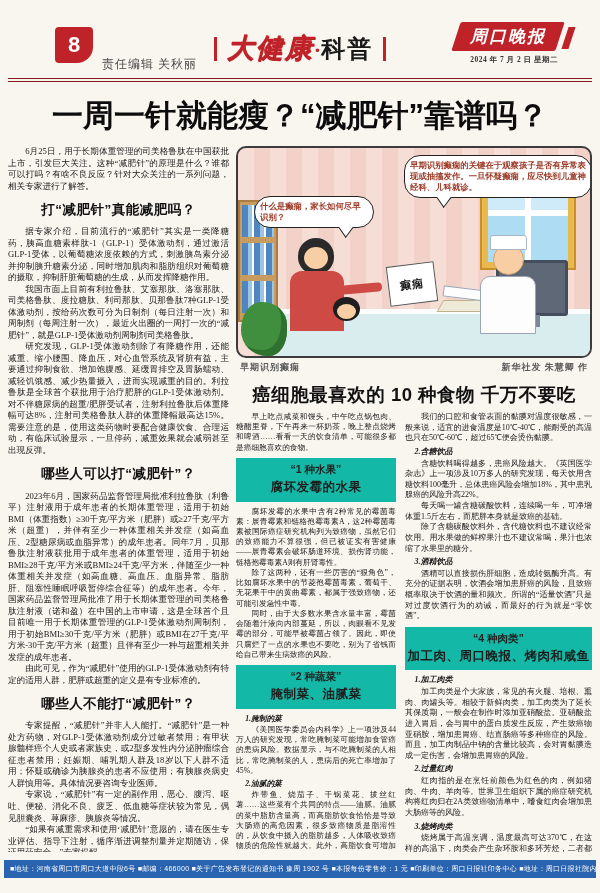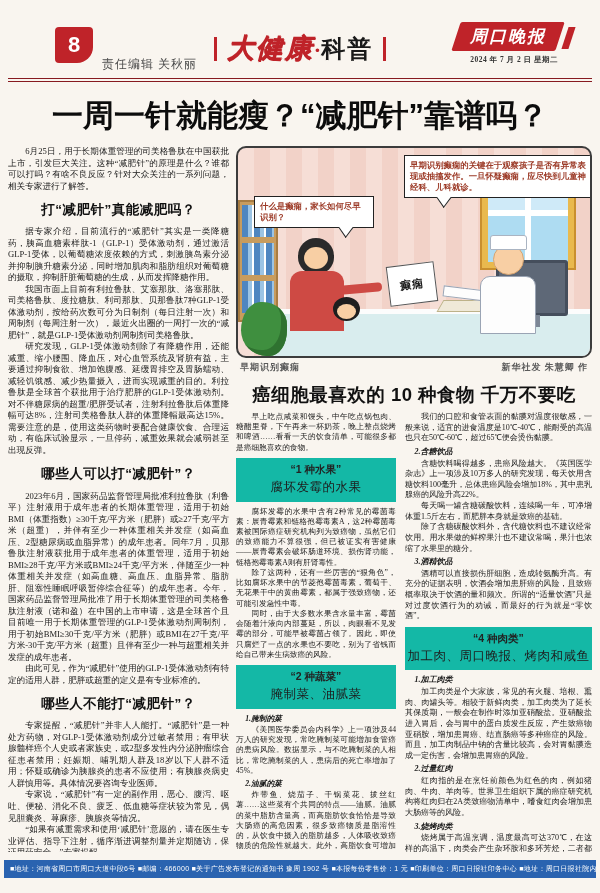--- a/index.html
+++ b/index.html
@@ -80,21 +80,21 @@
   .c-mother-face{left:66px;top:99px;width:24px;height:22px;background:#f8cfa4;border-radius:50%;}
   .c-mother-body{left:52px;top:123px;width:54px;height:60px;background:#ce4a44;
       border-radius:12px 12px 0 0;}
   .c-mother-arm{left:100px;top:136px;width:44px;height:9px;background:#ce4a44;
       transform:rotate(-5deg);border-radius:0 4px 4px 0;}
   .c-child-hair{left:95px;top:149px;width:27px;height:24px;background:#1e1e1e;border-radius:50%;}
   .c-child-face{left:99px;top:156px;width:19px;height:15px;background:#f8cfa4;border-radius:50%;}
   .c-paper{left:150px;top:116px;width:46px;height:38px;background:#fff;border:1.5px solid #555;
       transform:rotate(-7deg);display:flex;align-items:center;justify-content:center;
       font-weight:bold;font-size:11px;letter-spacing:1px;color:#1a1a1a;z-index:4;}
-  .bubble{background:#fff;border:1.5px solid #222;border-radius:0;padding:4px 5px;
+  .bubble{background:#fff;border:1.5px solid #222;border-radius:16px;padding:4px 5px;
       font-size:8.4px;font-weight:bold;line-height:1.3;color:#9c3a27;z-index:5;
       font-family:"Liberation Sans",sans-serif;text-align:left;}
   .bubble:after{content:"";position:absolute;bottom:-7px;width:11px;height:11px;background:#fff;
       border-right:1.5px solid #222;border-bottom:1.5px solid #222;transform:rotate(55deg) skewX(18deg);}
   .bubble-left{left:16px;top:48px;width:108px;}
   .bubble-left:after{left:72%;}
   .bubble-right{left:166px;top:7px;width:176px;}
   .bubble-right:after{left:18%;}
 
   .caption-row{display:flex;justify-content:space-between;padding:3px 4px 0;flex:none;
@@ -103,21 +103,21 @@
   
   .headline2{font-family:"Liberation Sans",sans-serif;font-weight:bold;font-size:18.5px;
       text-align:center;margin:8px 0 5px;color:#111;letter-spacing:0.5px;flex:none;white-space:nowrap;}
   .a2{display:flex;flex:1;overflow:hidden;}
   .a2-c1{width:160px;flex:none;margin-right:9px;font-size:7.7px;line-height:1.33;
       text-align:justify;overflow:hidden;}
   .a2-c2{flex:1;font-size:8px;line-height:1.33;text-align:justify;overflow:hidden;}
   .a2 p{margin:0;text-indent:2em;}
   .gbox{background:#14b8a6;text-align:center;padding:5px 2px 6px;margin:5px 0;}
   .gbox .n{display:block;font-family:"Liberation Sans",sans-serif;font-weight:bold;font-size:10.5px;color:#222;}
-  .gbox .t{display:block;font-family:"Liberation Sans",sans-serif;font-weight:normal;font-size:12.5px;
+  .gbox .t{display:block;font-family:"Liberation Sans",sans-serif;font-weight:bold;font-size:12.5px;
       color:#1d1d1d;margin-top:2px;letter-spacing:0.5px;}
   .ilabel{font-weight:bold;font-style:italic;margin:3px 0 1px;text-indent:1.2em;}
 
   
   .footer-bar{position:absolute;left:4px;right:4px;bottom:15px;height:18px;background:#2a63b0;
       color:#fff;font-size:7px;display:flex;align-items:center;padding:0 6px;
       white-space:nowrap;overflow:hidden;font-family:"Liberation Sans",sans-serif;letter-spacing:0.3px;}
 </style>
 </head>
 <body>

